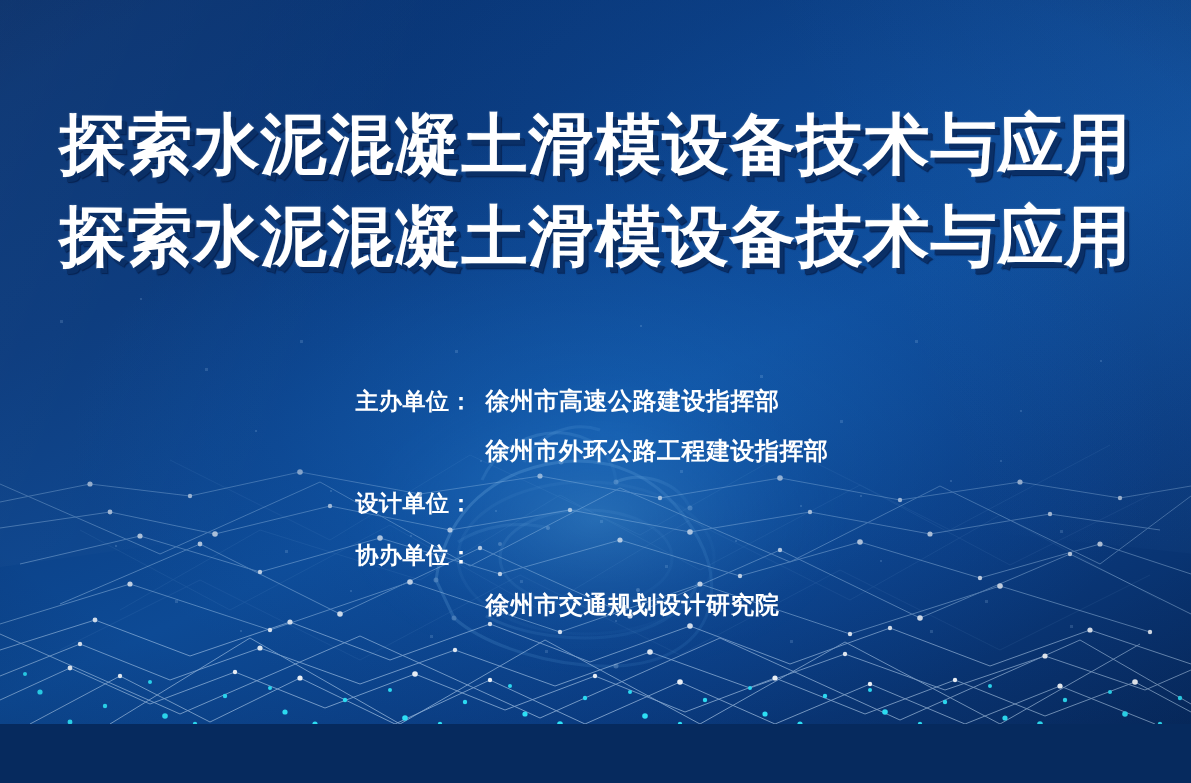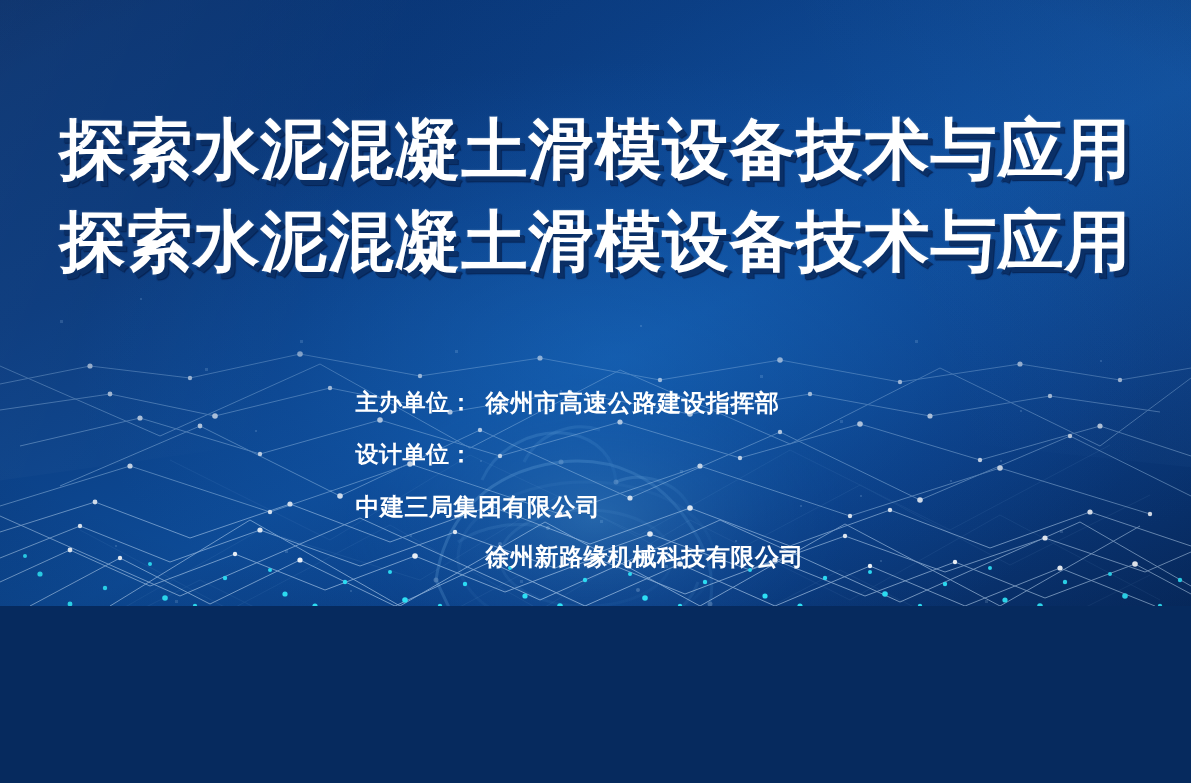--- a/index.html
+++ b/index.html
@@ -4,23 +4,23 @@
 <title>Conference Banner</title>
 <style>
   html, body {
     margin: 0;
     padding: 0;
     background: #062a5e;
   }
   #stage {
     position: relative;
     width: 1191px;
-    height: 606px;
+    height: 724px;
     overflow: hidden;
-    font-family: Liberation Serif, serif;
+    font-family: Liberation Mono, monospace;
     background:
       radial-gradient(ellipse 760px 420px at 52% 60%,
         rgba(30,120,210,0.42) 0%,
         rgba(22,96,185,0.18) 45%,
         rgba(10,60,140,0.0) 72%),
       radial-gradient(ellipse 900px 520px at 78% 22%,
         rgba(20,92,180,0.30) 0%,
         rgba(14,70,150,0.05) 60%,
         rgba(10,50,120,0) 80%),
       linear-gradient(155deg, #09326f 0%, #0a3a7d 28%, #0d4a95 55%, #0a3a7e 78%, #072a5f 100%);
@@ -404,36 +404,37 @@
     <div class="org-row">
       <div class="org-inner">
         <span class="org-label">主办单位：</span>
         <span class="org-value">徐州市高速公路建设指挥部</span>
       </div>
     </div>
 
     <div class="org-row">
       <div class="org-inner">
         <span class="org-label"></span>
+        <span class="org-value">徐州市外环公路工程建设指挥部</span>
       </div>
     </div>
 
     <div class="org-row gap-before">
       <div class="org-inner">
         <span class="org-label">设计单位：</span>
       </div>
     </div>
 
     <div class="org-row gap-before">
       <div class="org-inner">
-        <span class="org-value">中建三局集团有限公司</span>
+        <span class="org-label">协办单位：</span>
       </div>
     </div>
 
     <div class="org-row">
       <div class="org-inner">
         <span class="org-label"></span>
-        <span class="org-value">徐州新路缘机械科技有限公司</span>
+        <span class="org-value">徐州市交通规划设计研究院</span>
       </div>
     </div>
 
   </div>
 </div>
 
 </body></html>

